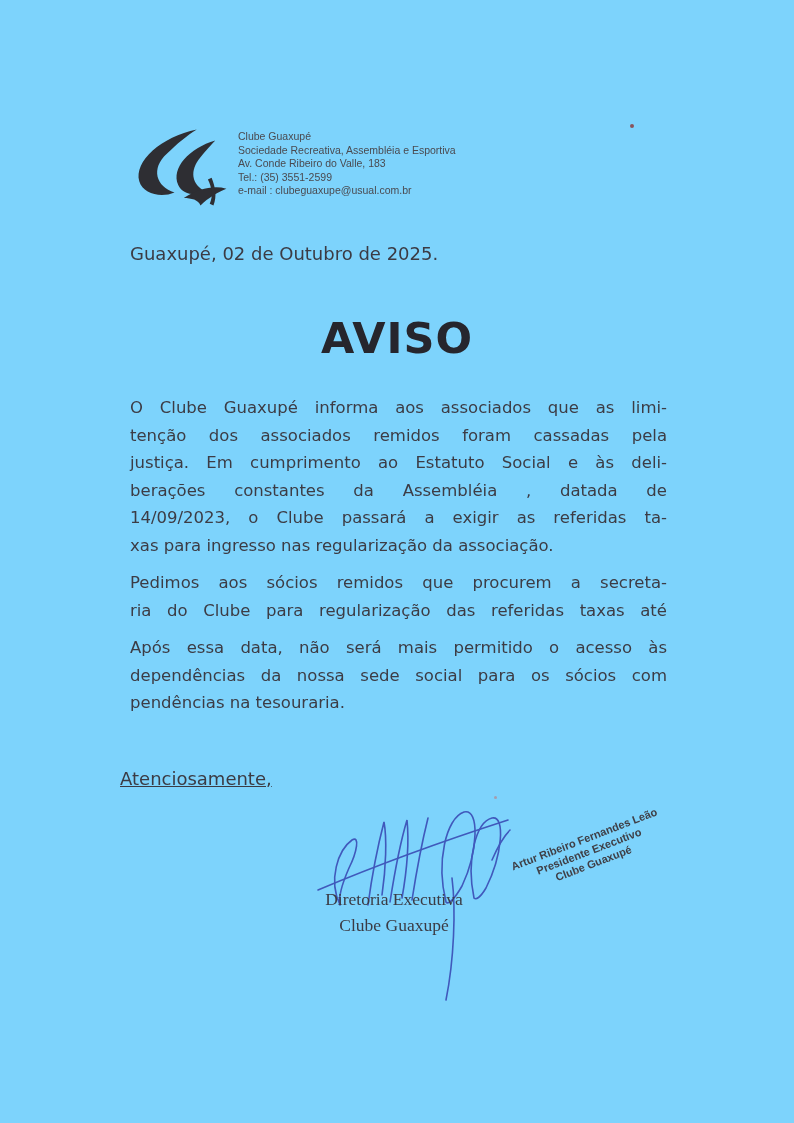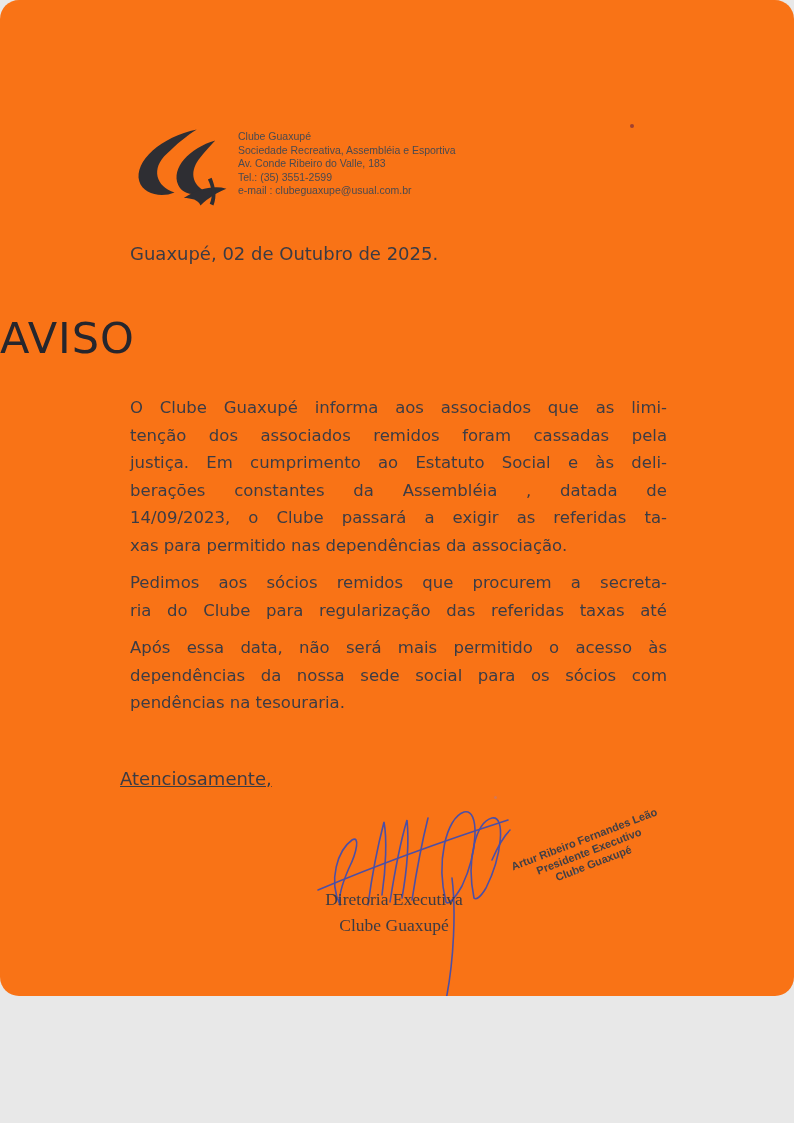--- a/index.html
+++ b/index.html
@@ -1,45 +1,45 @@
 <!DOCTYPE html>
 <html><head>
 <meta charset="utf-8">
 <style>
   html,body { margin:0; padding:0; background:#e8e8e8; }
   .page {
     position:relative;
-    width:794px; height:996px;
+    width:794px; height:1123px;
     margin:0 auto;
-    background:#f97316;
+    background:#7dd3fc;
     overflow:hidden;
     font-family:"DejaVu Sans", sans-serif;
     color:#3c3c45;
-    border-radius:19px;
   }
 
   
   .letterhead { position:absolute; left:130px; top:126px; display:flex; }
   .logo { width:102px; height:82px; flex:0 0 auto; }
   .lh-text {
     margin-left:6px; padding-top:4px;
     font-family:"Liberation Sans", sans-serif;
     font-size:10.5px; line-height:13.5px; color:#4a4a50;
   }
 
   
   .dateline {
     position:absolute; left:130px; top:243px;
     font-size:18px; color:#3b3b44;text-align:right;
   }
 
   
   .notice-title {
     position:absolute; left:0; top:313px; width:100%;
-    font-size:43px; font-weight:400; letter-spacing:1px;
+    text-align:center;
+    font-size:43px; font-weight:700; letter-spacing:1px;
     color:#26262d;
   }
 
   
   .body-block { position:absolute; left:130px; top:389px; width:537px; }
   .paragraph { margin:5px 0 10px 0; }
   .jline {
     font-size:16.5px; line-height:27.5px;
     text-align:justify; text-align-last:justify;
     color:#3c3c45;
@@ -100,21 +100,21 @@
 
   <div class="notice-title">AVISO</div>
 
   <div class="body-block">
     <div class="paragraph">
         <div class="jline">O Clube Guaxupé informa aos associados que as limi-</div>
         <div class="jline">tenção dos associados remidos foram cassadas pela</div>
         <div class="jline">justiça. Em cumprimento ao Estatuto Social e às deli-</div>
         <div class="jline">berações constantes da Assembléia , datada de</div>
         <div class="jline">14/09/2023, o Clube passará a exigir as referidas ta-</div>
-        <div class="jline last">xas para permitido nas dependências da associação.</div>
+        <div class="jline last">xas para ingresso nas regularização da associação.</div>
       </div>
     <div class="paragraph">
         <div class="jline">Pedimos aos sócios remidos que procurem a secreta-</div>
         <div class="jline">ria do Clube para regularização das referidas taxas até</div>
       </div>
     <div class="paragraph">
         <div class="jline">Após essa data, não será mais permitido o acesso às</div>
         <div class="jline">dependências da nossa sede social para os sócios com</div>
         <div class="jline last">pendências na tesouraria.</div>
       </div>

